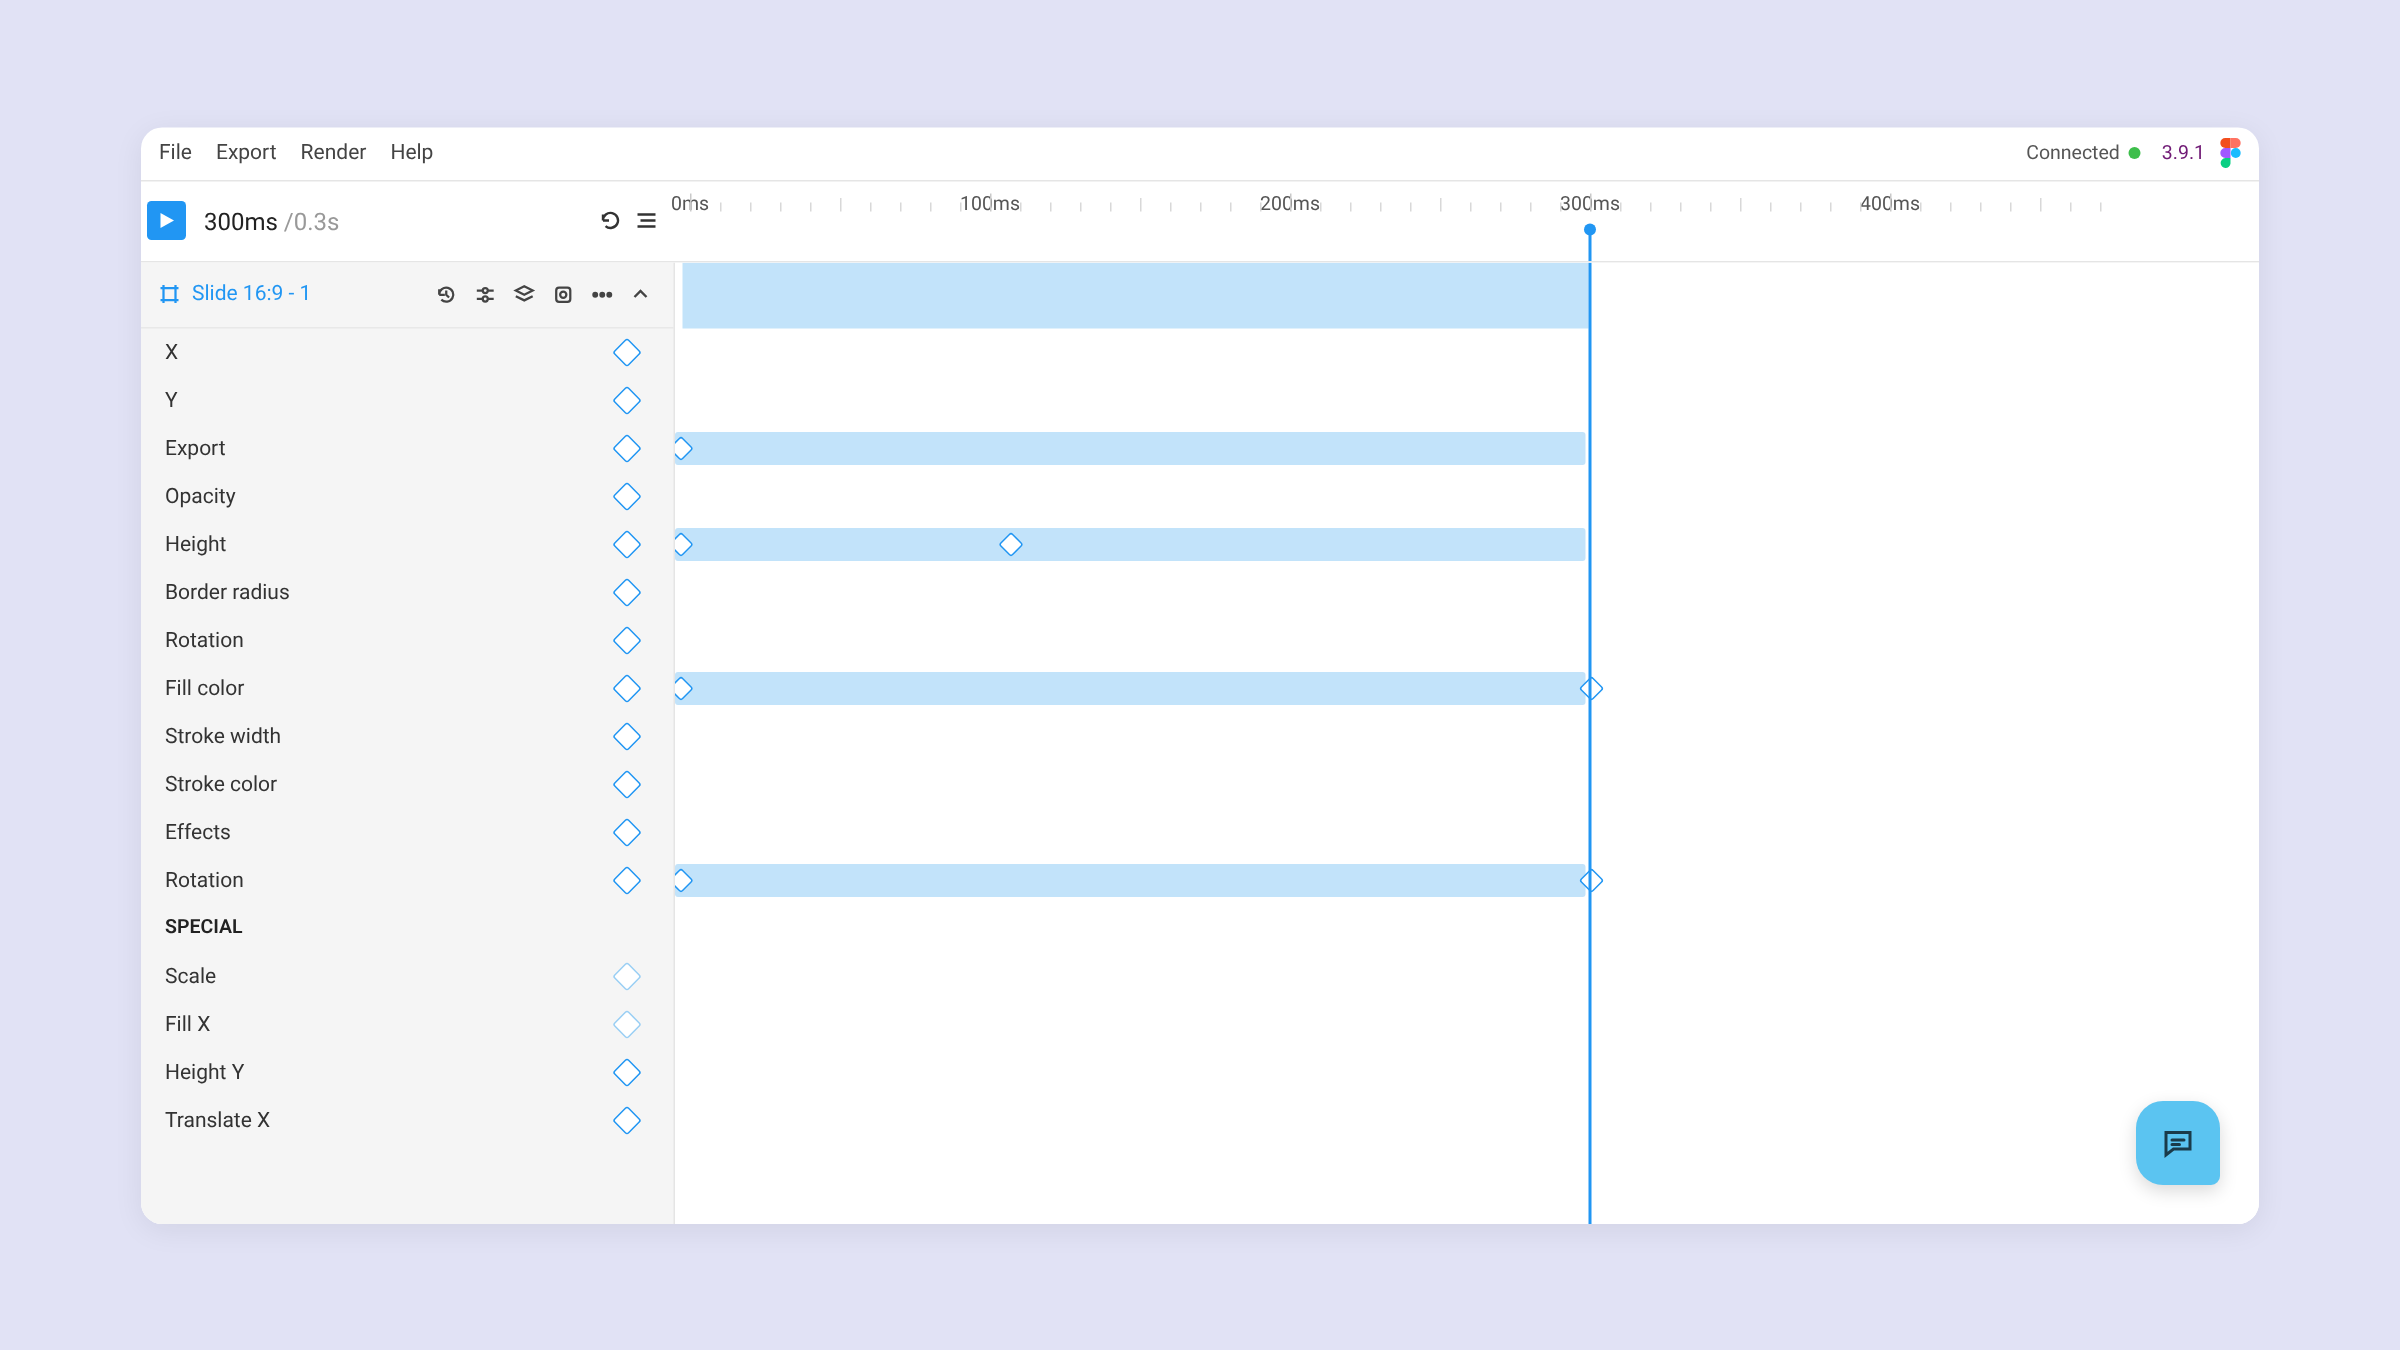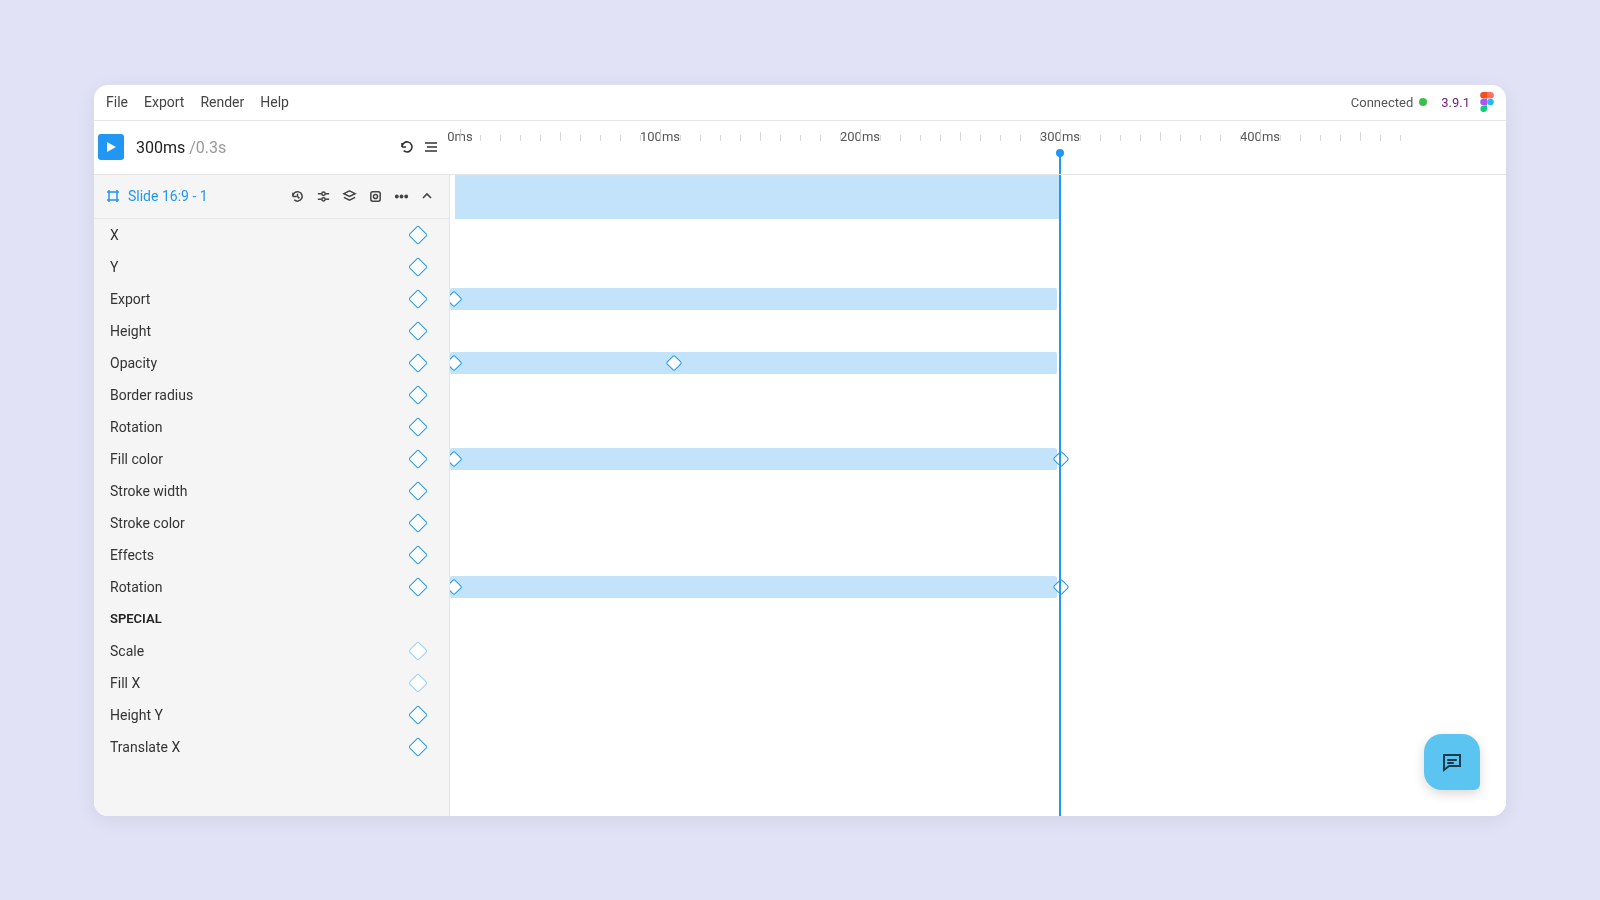--- a/index.html
+++ b/index.html
@@ -383,25 +383,25 @@
           </div>
           <div class="prop-row">
             <span class="label">Y</span>
             <span class="keyframe-btn"></span>
           </div>
           <div class="prop-row">
             <span class="label">Export</span>
             <span class="keyframe-btn"></span>
           </div>
           <div class="prop-row">
+            <span class="label">Opacity</span>
+            <span class="keyframe-btn"></span>
+          </div>
+          <div class="prop-row">
             <span class="label">Height</span>
-            <span class="keyframe-btn"></span>
-          </div>
-          <div class="prop-row">
-            <span class="label">Opacity</span>
             <span class="keyframe-btn"></span>
           </div>
           <div class="prop-row">
             <span class="label">Border radius</span>
             <span class="keyframe-btn"></span>
           </div>
           <div class="prop-row">
             <span class="label">Rotation</span>
             <span class="keyframe-btn"></span>
           </div>

